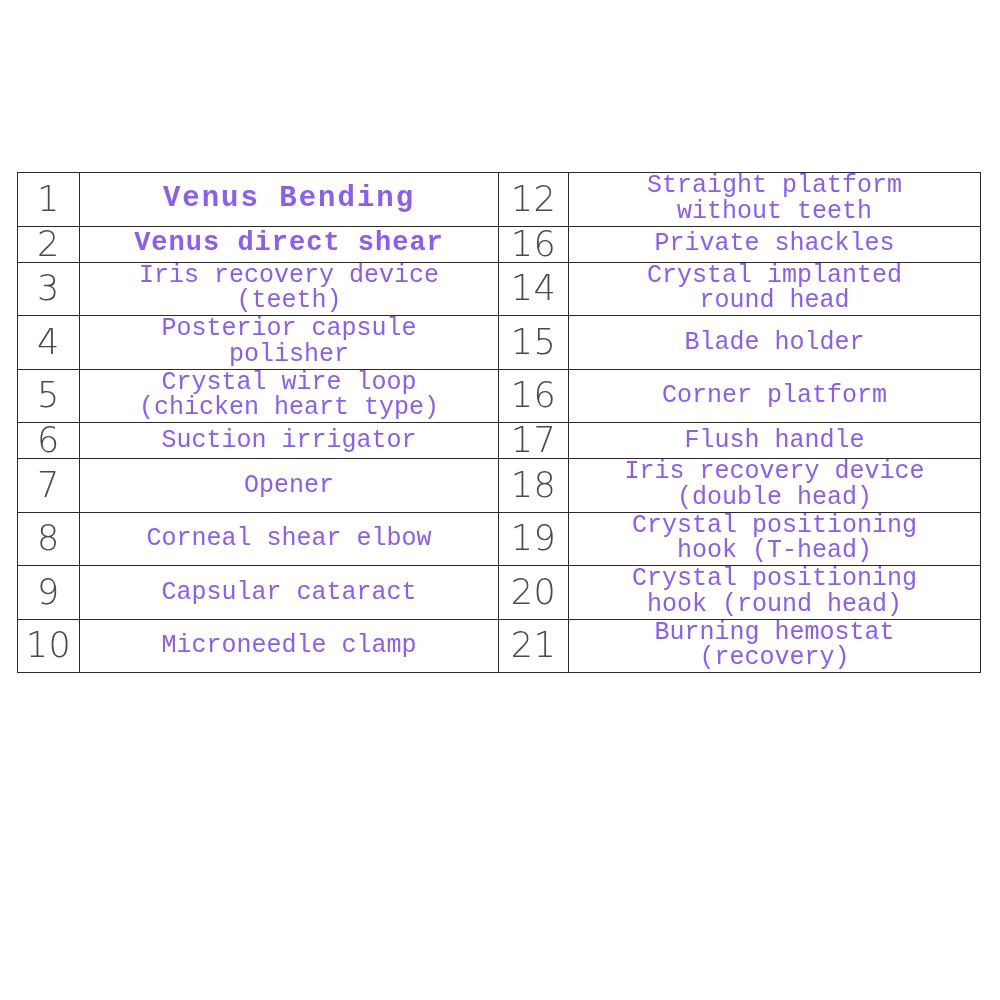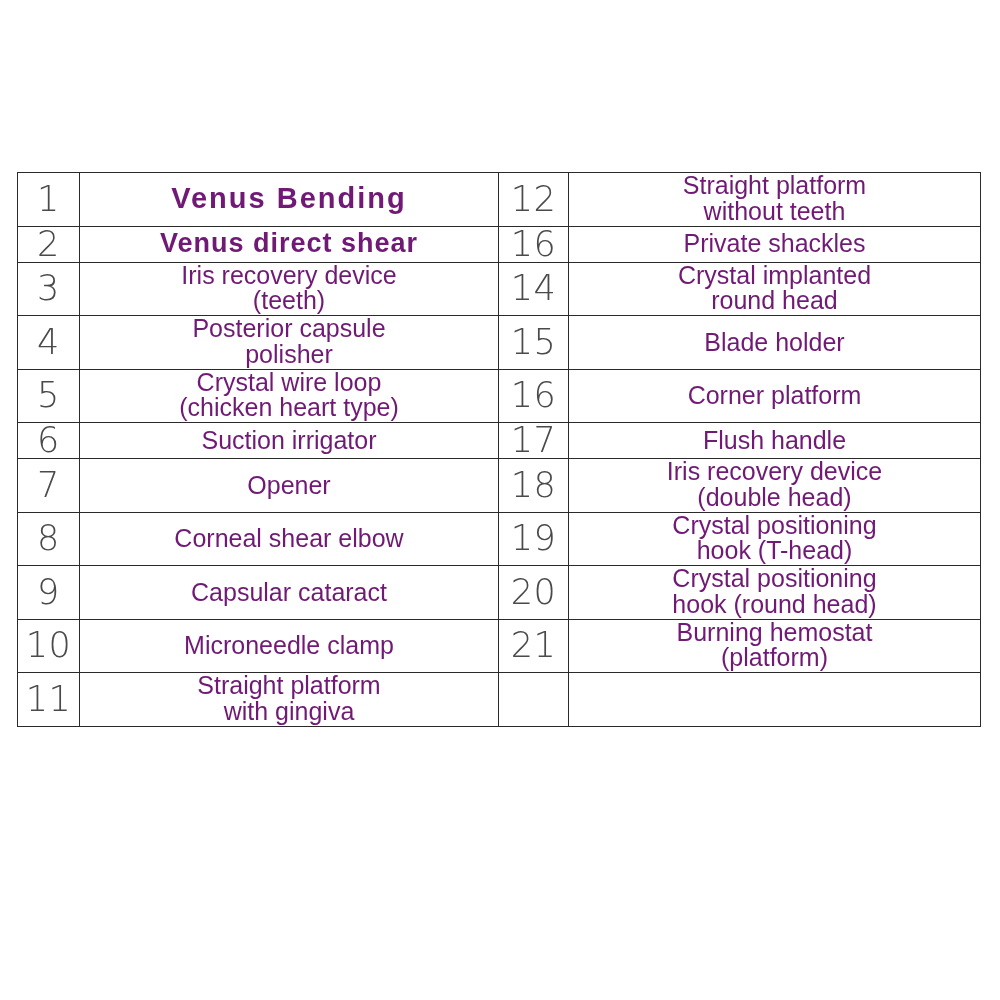--- a/index.html
+++ b/index.html
@@ -52,23 +52,23 @@
     font-size: 35px;
     line-height: 1;
     color: #4a4a4a;
     font-weight: 300;
     letter-spacing: 0.5px;
     padding-bottom: 2px;
   }
 
   
   .label {
-    font-family: Liberation Sans, sans-serif;
+    font-family: Liberation Mono, monospace;
     font-size: 25px;
-    color: #701a75;
+    color: #8b5cf6;
     letter-spacing: 0px;
     padding: 2px 6px;
   }
   .label .line {
     display: block;
     line-height: 1.02;
     white-space: pre;
   }
 
   
@@ -173,23 +173,17 @@
           </td>
           <td class="num">20</td>
           <td class="label multi"><span class="inner"><span class="line">Crystal positioning</span><span class="line">hook (round head)</span></span></td>
         </tr>
         <tr>
           <td class="num">10</td>
           <td class="label single">
             <span class="line">Microneedle clamp</span>
           </td>
           <td class="num">21</td>
-          <td class="label multi"><span class="inner"><span class="line">Burning hemostat</span><span class="line">(platform)</span></span></td>
-        </tr>
-        <tr>
-          <td class="num">11</td>
-          <td class="label multi"><span class="inner"><span class="line">Straight platform</span><span class="line">with gingiva</span></span></td>
-          <td class="num"></td>
-          <td class="label single"></td>
+          <td class="label multi"><span class="inner"><span class="line">Burning hemostat</span><span class="line">(recovery)</span></span></td>
         </tr>
       </tbody>
   </table>
 </div>
 
 </body></html>

